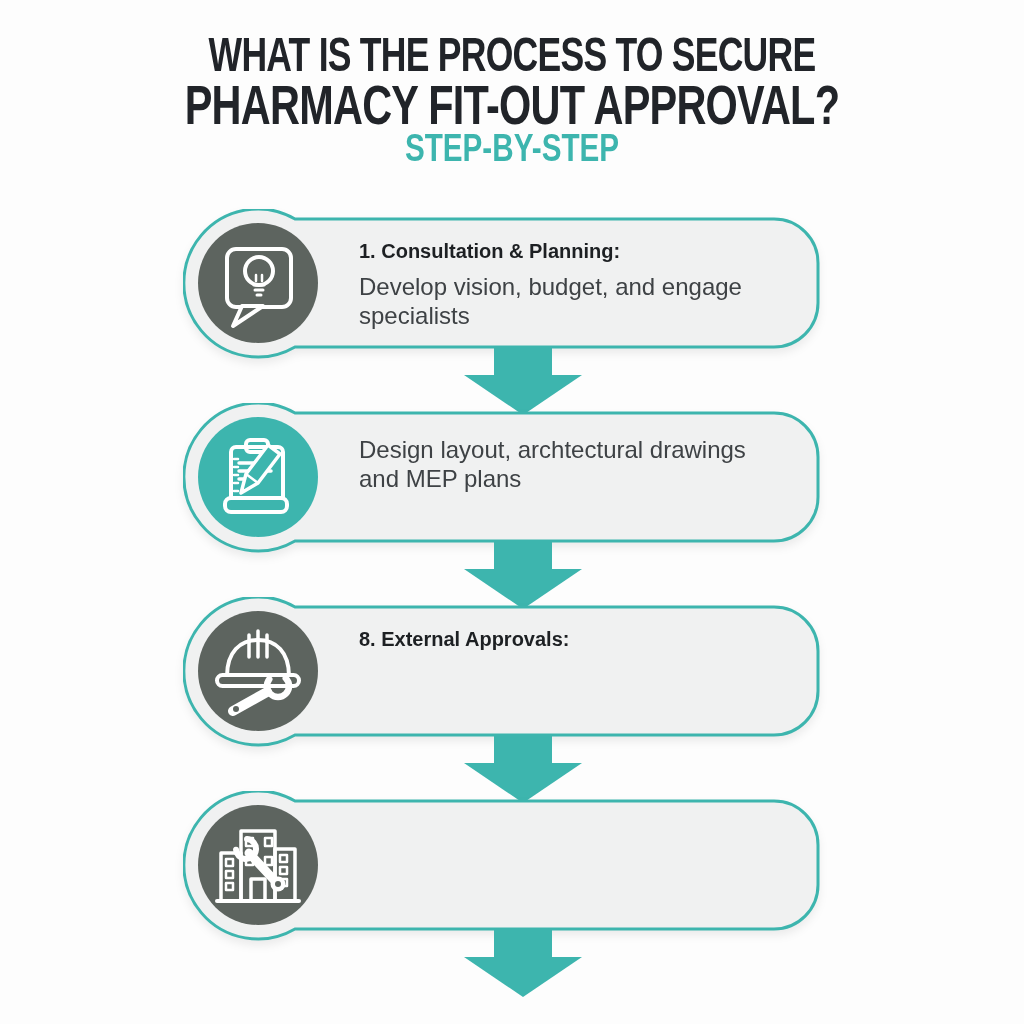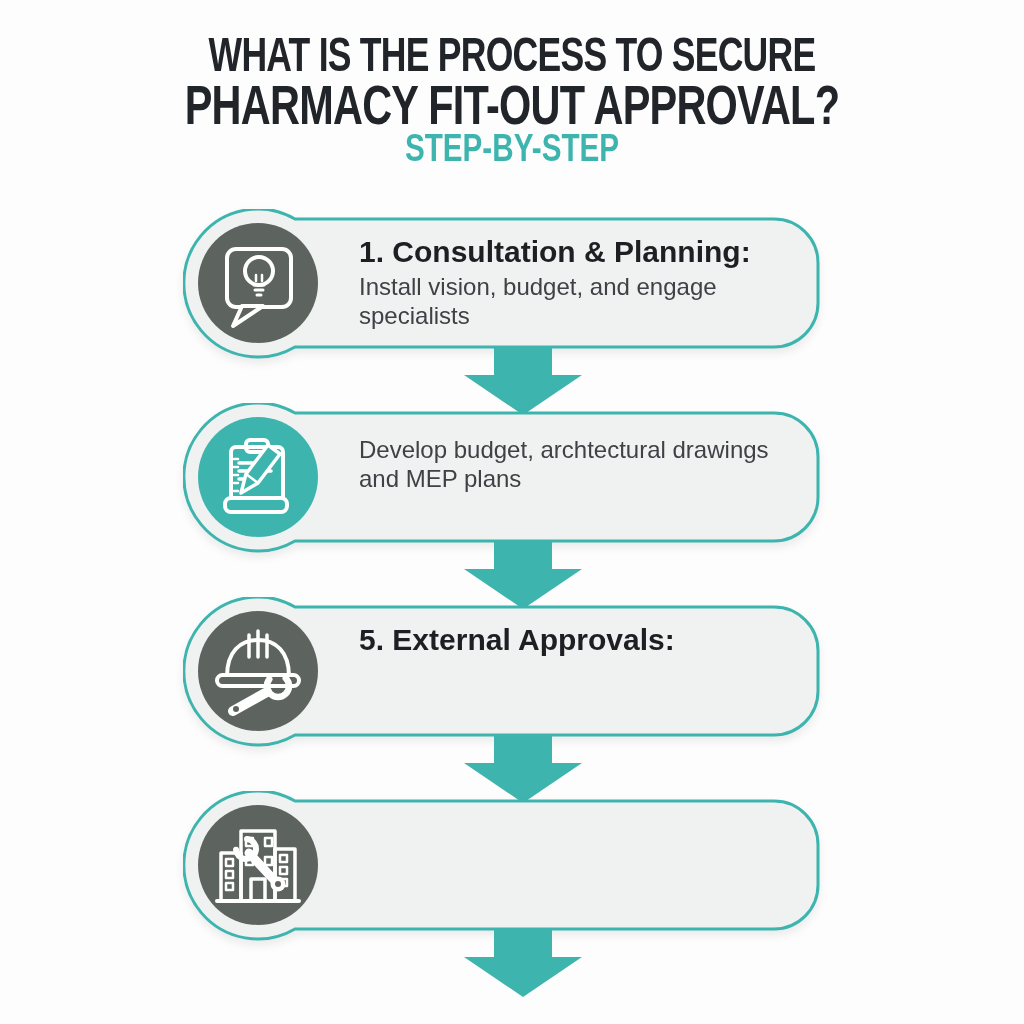--- a/index.html
+++ b/index.html
@@ -28,21 +28,21 @@
     white-space:nowrap;
   }
 
   
   .card{position:absolute;left:183px;width:640px;height:150px;}
   .card-svg{position:absolute;left:0;top:0;
     filter:drop-shadow(0 5px 4px rgba(0,0,0,0.07));}
   .card-outline{fill:#f0f1f1;stroke:#3db5ae;stroke-width:3;}
   .icon{stroke:#ffffff;fill:none;stroke-width:4;stroke-linecap:round;stroke-linejoin:round;}
   .card-text{position:absolute;left:176px;top:27px;width:442px;}
-  .card-title{font-size:30px;font-weight:bold;color:#1d2023;line-height:31px;}
+  .card-title{font-size:20px;font-weight:bold;color:#1d2023;line-height:31px;}
   .card-desc{font-size:24px;color:#3e4245;line-height:29px;margin-top:5px;white-space:pre-line;}
 
   
   .arrow{position:absolute;width:118px;}
   .arrow .stem{width:58px;height:27px;background:#3db5ae;margin:0 auto;}
   .arrow .head{width:0;height:0;margin:0 auto;
     border-left:59px solid transparent;border-right:59px solid transparent;
     border-top:40px solid #3db5ae;}
   .a1{top:348px;left:464px;}
   .a2{top:542px;left:464px;}
@@ -70,21 +70,21 @@
       <g class="icon">
         <rect x="44" y="40" width="64" height="58" rx="9"></rect>
         <path d="M59,97 L50,117 L80,97 Z" stroke-width="4" fill="#5d645f"></path>
         <circle cx="76" cy="62" r="14"></circle>
         <path d="M71,76 h10 M72,81 h8 M74,86 h4" stroke-width="3"></path>
         <path d="M73,66 v6 M79,66 v6" stroke-width="2.5"></path>
       </g>
     </svg>
     <div class="card-text">
       <div class="card-title">1. Consultation &amp; Planning:</div>
-      <div class="card-desc">Install vision, budget, and engage
+      <div class="card-desc">Develop vision, budget, and engage
 specialists</div>
     </div>
   </div>
 
   <div class="arrow a1">
     <div class="stem"></div>
     <div class="head"></div>
   </div>
 
   <div class="card c2">
@@ -95,21 +95,21 @@
         <rect x="48" y="44" width="52" height="64" rx="5"></rect>
         <rect x="63" y="37" width="22" height="12" rx="4"></rect>
         <path d="M56,60 h32 M56,68 h32 M56,76 h20" stroke-width="3.5"></path>
         <path d="M51,56 h4 M51,64 h4 M51,72 h4 M51,80 h4 M51,88 h4" stroke-width="2.5"></path>
         <rect x="42" y="95" width="62" height="14" rx="6" stroke-width="4" fill="#3db5ae"></rect>
         <path d="M85,42 L97,51 L75,80 L58,90 L63,71 Z" stroke-width="3.5" fill="#3db5ae"></path>
         <path d="M63,71 L75,80" stroke-width="2.5"></path>
       </g>
     </svg>
     <div class="card-text">
-      <div class="card-desc">Develop budget, archtectural drawings
+      <div class="card-desc">Design layout, archtectural drawings
 and MEP plans</div>
     </div>
   </div>
 
   <div class="arrow a2">
     <div class="stem"></div>
     <div class="head"></div>
   </div>
 
   <div class="card c3">
@@ -119,21 +119,21 @@
       <g class="icon">
         <path d="M44,79 C44,55 57,43 75,43 C93,43 106,55 106,79"></path>
         <path d="M66,38 V60 M75,34 V60 M84,38 V60" stroke-width="3.5"></path>
         <rect x="34" y="78" width="82" height="11" rx="5.5" stroke-width="4" fill="#5d645f"></rect>
         <path d="M50,114 L84,95" stroke-width="10"></path>
         <circle cx="53" cy="112" r="3" stroke="none" fill="#5d645f"></circle>
         <circle cx="95" cy="89" r="11" stroke-width="6.5" stroke-dasharray="50 19.1" transform="rotate(-45 95 89)"></circle>
       </g>
     </svg>
     <div class="card-text">
-      <div class="card-title">5. External Approvals:</div>
+      <div class="card-title">8. External Approvals:</div>
     </div>
   </div>
 
   <div class="arrow a3">
     <div class="stem"></div>
     <div class="head"></div>
   </div>
 
   <div class="card c4">
     <svg class="card-svg" width="640" height="150" viewBox="0 0 640 150">

